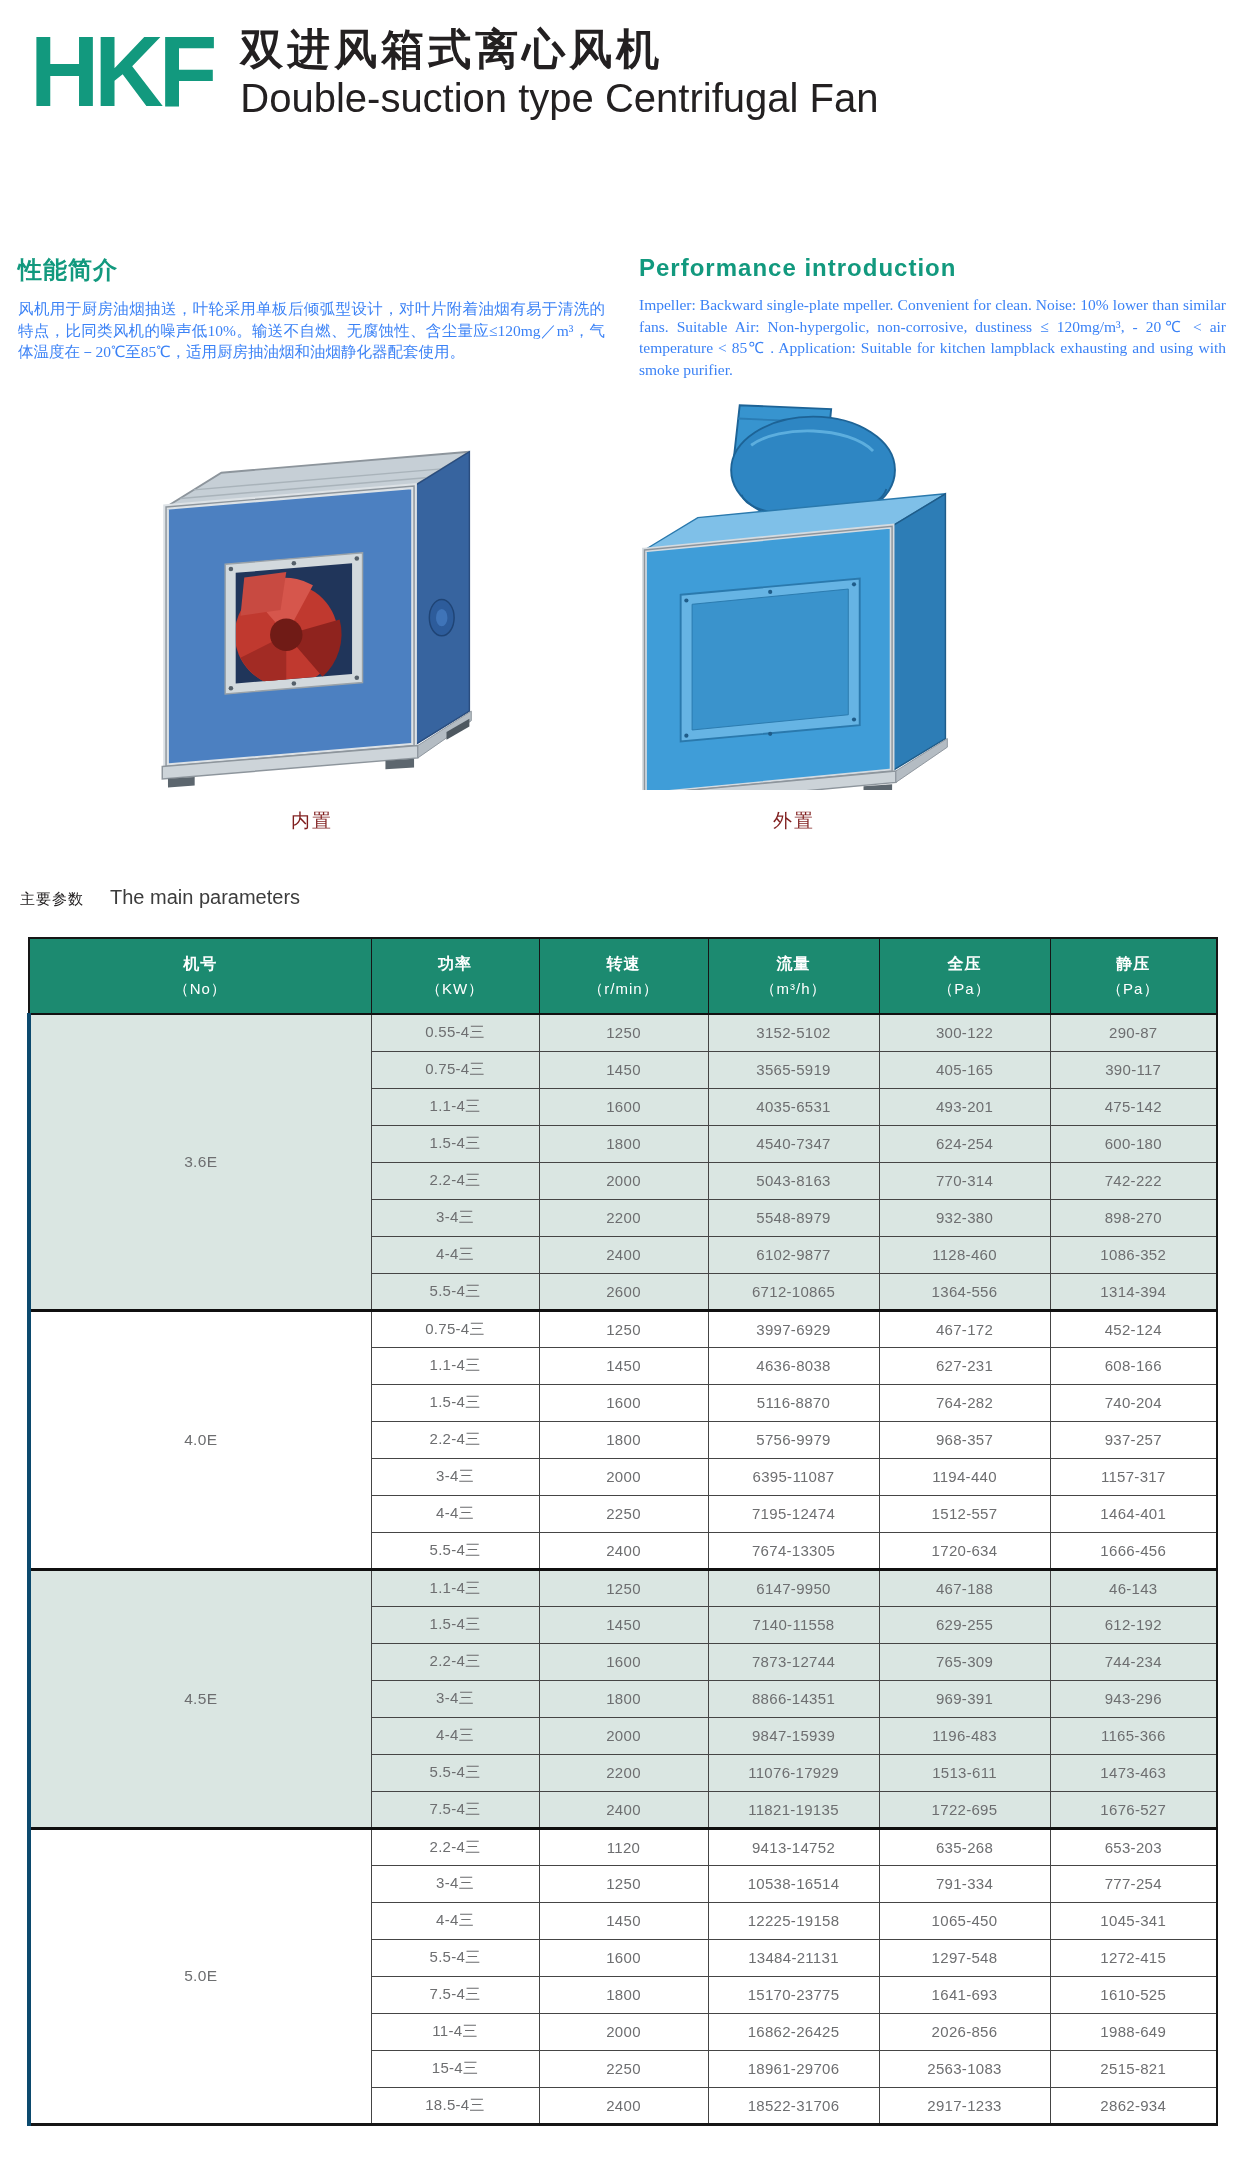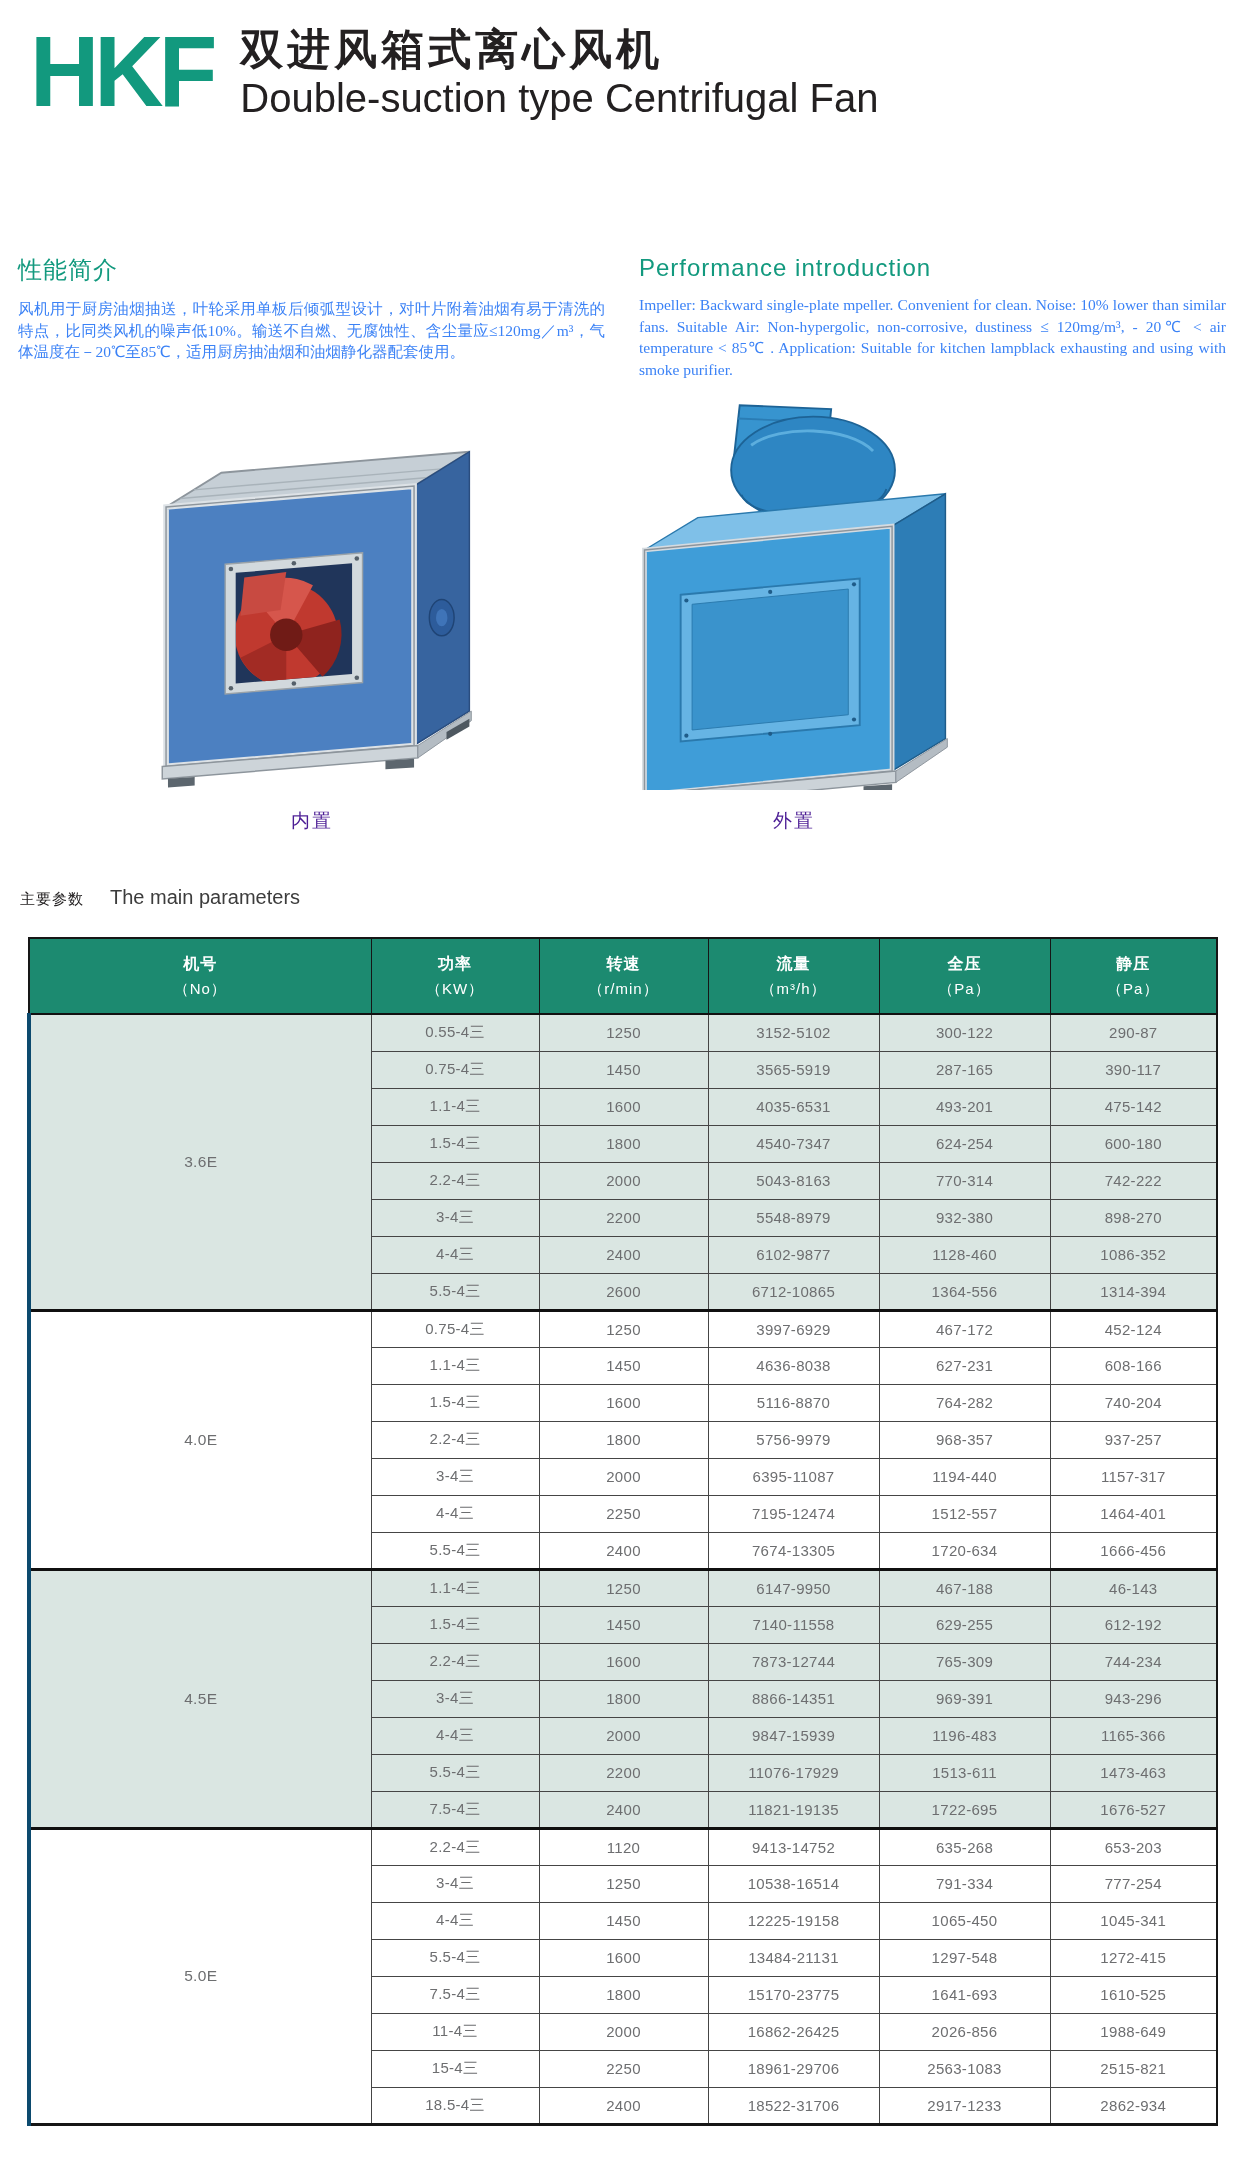--- a/index.html
+++ b/index.html
@@ -22,28 +22,28 @@
     line-height:104px;transform:scaleY(1.04);transform-origin:top left;
   }
   .titles{margin-left:28px;margin-top:6px;color:#232021;}
   .title-zh{font-size:43px;font-weight:700;letter-spacing:4px;line-height:50px;}
   .title-en{font-size:40px;font-weight:400;line-height:48px;letter-spacing:0px;}
 
   
   .intro{display:flex;margin-top:132px;}
   .intro .col-zh{width:592px;margin-left:2px;}
   .intro .col-en{width:592px;margin-left:34px;}
-  .sec-head{color:var(--accent);font-size:24px;font-weight:400;letter-spacing:1px;margin-bottom:12px;}
+  .sec-head{color:var(--accent);font-size:24px;font-weight:700;letter-spacing:1px;margin-bottom:12px;}
   .intro p{font-size:15.5px;line-height:21.5px;text-align:justify;color:#3b82f6;font-family:Liberation Serif, serif;}
 
   
   .hero{position:relative;height:450px;margin-top:10px;}
   .fig-left{position:absolute;left:106px;top:0;width:380px;text-align:center;}
   .fig-right{position:absolute;left:568px;top:0;width:420px;text-align:center;}
-  .fig-caption{font-size:19px;color:#4c1d95;margin-top:14px;letter-spacing:2px;}
+  .fig-caption{font-size:19px;color:#7f1d1d;margin-top:14px;letter-spacing:2px;}
 
   
   .params-head{margin-top:46px;margin-left:4px;display:flex;align-items:baseline;}
   .params-zh{font-size:15px;font-weight:400;color:#232021;letter-spacing:1px;}
   .params-en{font-size:20px;color:#3c3c3c;margin-left:26px;}
 
   table.params{
     border-collapse:collapse;table-layout:fixed;
     width:1188px;margin-left:11px;margin-top:28px;
     border:2px solid #161616;border-bottom-width:3px;
@@ -227,21 +227,21 @@
           <td>0.55-4三</td>
           <td>1250</td>
           <td>3152-5102</td>
           <td>300-122</td>
           <td>290-87</td>
         </tr>
         <tr class="tint">
           <td>0.75-4三</td>
           <td>1450</td>
           <td>3565-5919</td>
-          <td>287-165</td>
+          <td>405-165</td>
           <td>390-117</td>
         </tr>
         <tr class="tint">
           <td>1.1-4三</td>
           <td>1600</td>
           <td>4035-6531</td>
           <td>493-201</td>
           <td>475-142</td>
         </tr>
         <tr class="tint">

